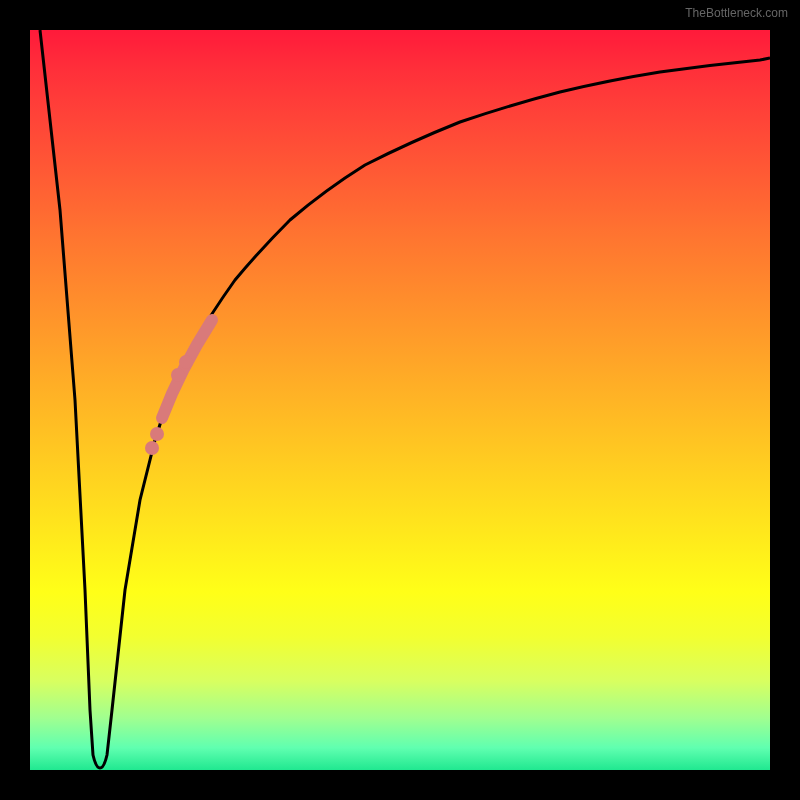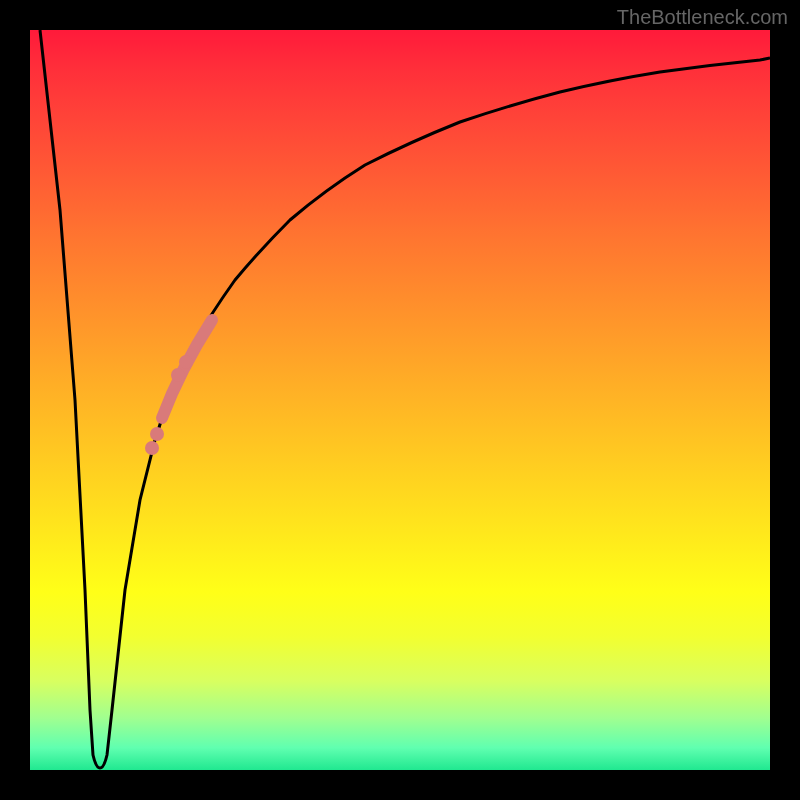--- a/index.html
+++ b/index.html
@@ -8,21 +8,21 @@
       height: 800px;
       background: #000;
       position: relative;
       font-family: Arial, sans-serif;
     }
     .watermark {
       position: absolute;
       top: 6px;
       right: 12px;
       color: #666;
-      font-size: 20px;
+      font-size: 12px;
       font-weight: 500;
       z-index: 10;
     }
     .chart-container {
       position: absolute;
       top: 30px;
       left: 30px;
       width: 740px;
       height: 740px;
     }

